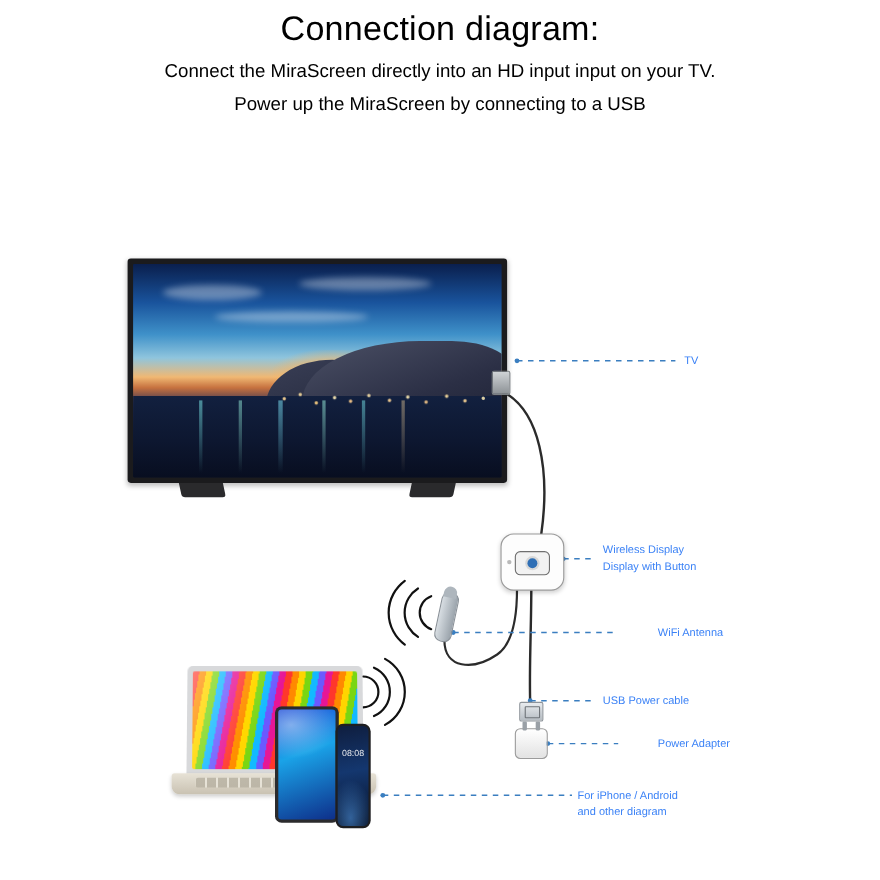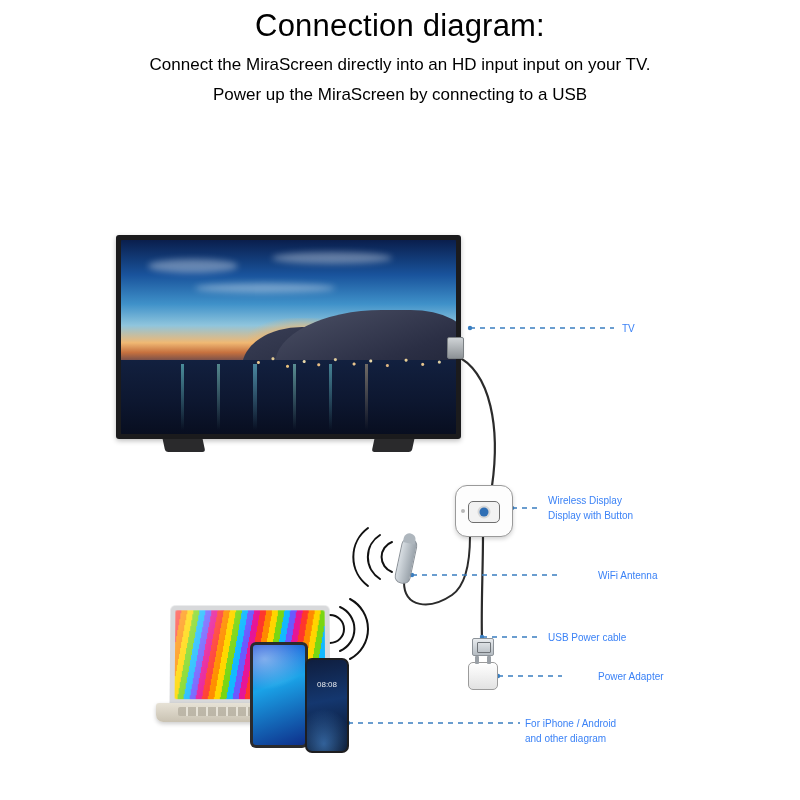--- a/index.html
+++ b/index.html
@@ -358,21 +358,21 @@
     left: -20%; top: -10%;
     width: 140%; height: 60%;
     background: radial-gradient(ellipse at 30% 40%, rgba(255,255,255,.45), rgba(255,255,255,0) 60%);
   }
 
   
   .phone {
     position: absolute;
     left: 305px;
     top: 468px;
-    width: 44px;
+    width: 32px;
     height: 95px;
     background: #1e1e20;
     border-radius: 7px;
     padding: 2px;
     box-sizing: border-box;
   }
   .phone-screen {
     width: 100%;
     height: 100%;
     border-radius: 5px;

